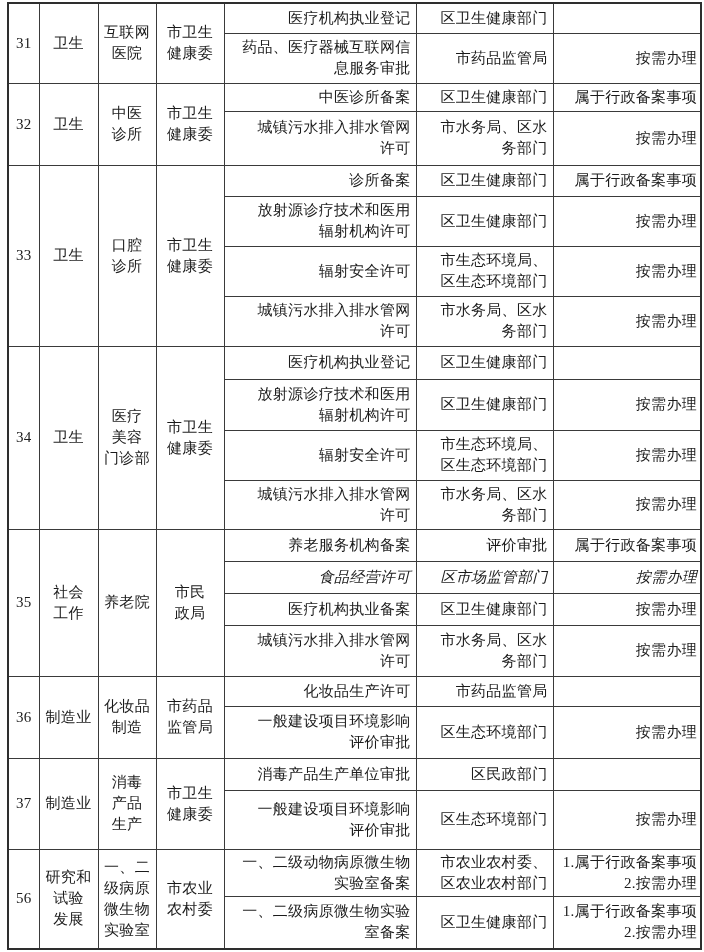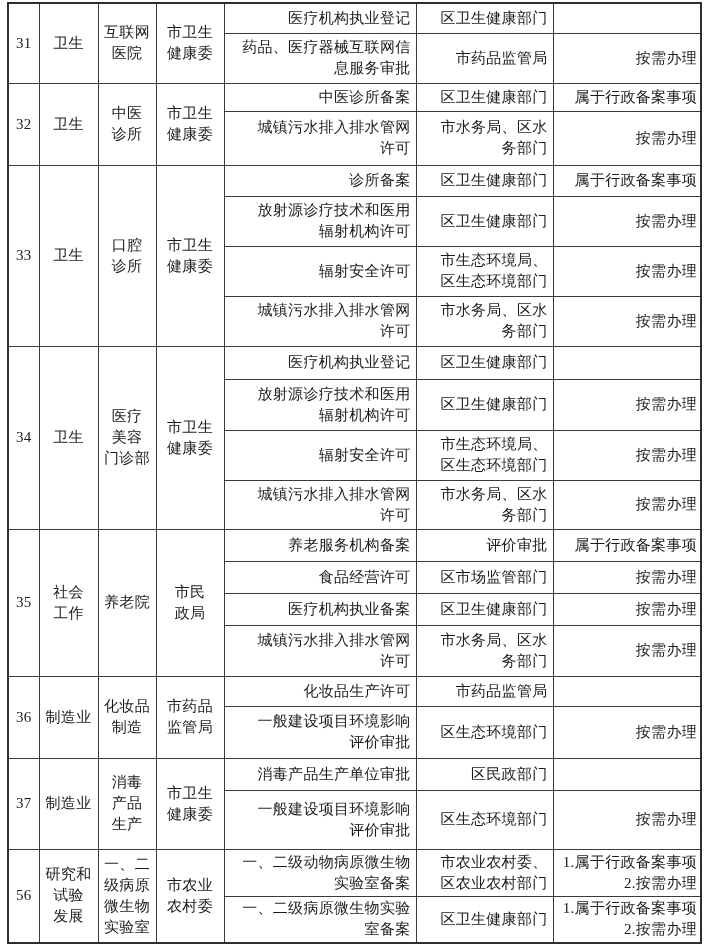--- a/index.html
+++ b/index.html
@@ -161,21 +161,21 @@
           <td class="c-center" rowspan="4">35</td>
           <td class="c-center" rowspan="4">社会
 工作</td>
           <td class="c-center" rowspan="4">养老院</td>
           <td class="c-center" rowspan="4">市民
 政局</td>
           <td class="c-left">养老服务机构备案</td>
           <td class="c-left">评价审批</td>
           <td class="c-note">属于行政备案事项</td>
         </tr>
-        <tr style="height: 32px;">
+        <tr style="height: 32px; font-style: italic;">
           <td class="c-left">食品经营许可</td>
           <td class="c-left">区市场监管部门</td>
           <td class="c-note">按需办理</td>
         </tr>
         <tr style="height: 32px;">
           <td class="c-left">医疗机构执业备案</td>
           <td class="c-left">区卫生健康部门</td>
           <td class="c-note">按需办理</td>
         </tr>
         <tr style="height: 51px;">
@@ -231,21 +231,21 @@
 实验室</td>
           <td class="c-center" rowspan="2">市农业
 农村委</td>
           <td class="c-left">一、二级动物病原微生物
 实验室备案</td>
           <td class="c-left">市农业农村委、
 区农业农村部门</td>
           <td class="c-note">1.属于行政备案事项
 2.按需办理</td>
         </tr>
-        <tr style="height: 47px; border-radius: 25px;">
+        <tr style="height: 53px; border-radius: 25px;">
           <td class="c-left">一、二级病原微生物实验
 室备案</td>
           <td class="c-left">区卫生健康部门</td>
           <td class="c-note">1.属于行政备案事项
 2.按需办理</td>
         </tr>
       </tbody>
   </table>
 </div>
 

